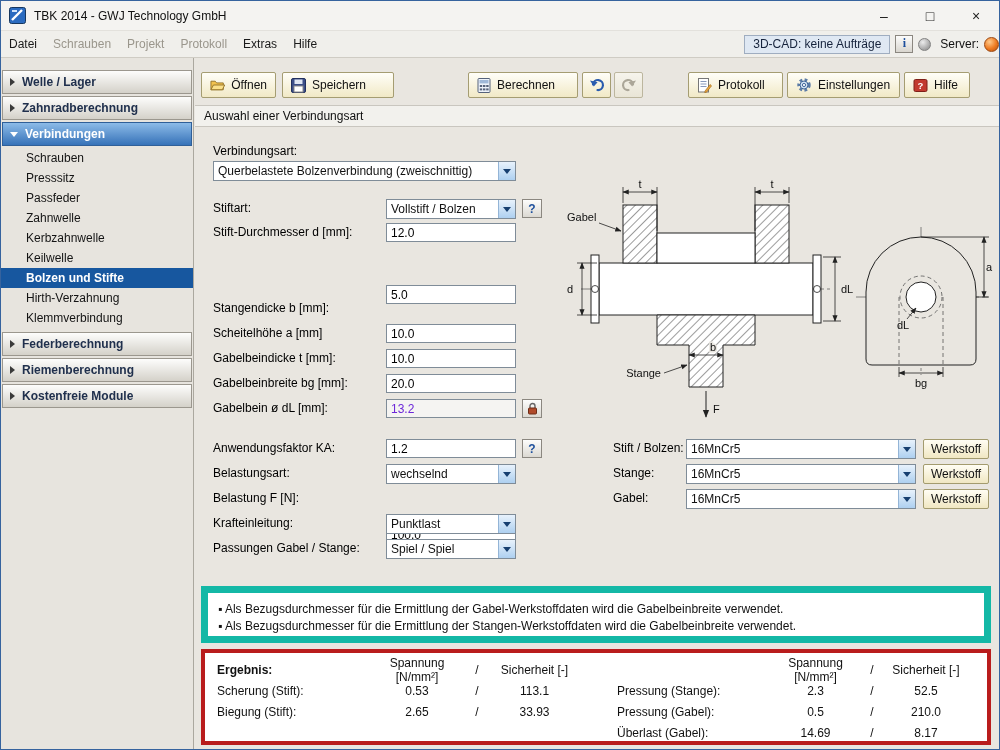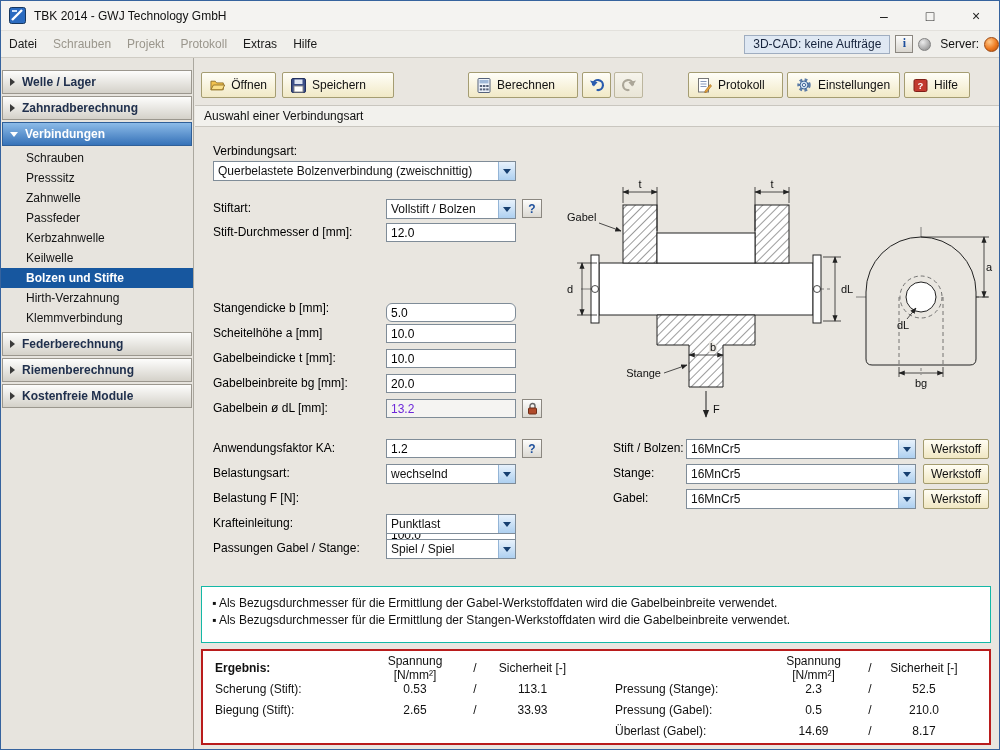--- a/index.html
+++ b/index.html
@@ -45,22 +45,22 @@
   .flabel{position:absolute;height:19px;line-height:19px;white-space:nowrap;color:#000}
   .finput{position:absolute;height:19px;width:130px;border:1px solid #7f8c98;background:#fff;padding:1px 4px;font:12px "Liberation Sans",sans-serif;color:#000}
   .finput:disabled{color:#6d28d9;background:#f5f4f2}
   .combo{position:absolute;height:20px;border:1px solid #7f8c98;background:#fff;display:flex;overflow:hidden}
   .combo .ctext{flex:1;line-height:18px;padding:0 4px;white-space:nowrap;overflow:hidden}
   .combo .carrow{width:17px;background:linear-gradient(#e8f2fc,#aed0f0);border-left:1px solid #93b4d6;display:flex;align-items:center;justify-content:center}
   .combo .carrow i{width:0;height:0;border-left:4px solid transparent;border-right:4px solid transparent;border-top:5px solid #173f70}
   .sq-btn{position:absolute;width:20px;height:19px;border:1px solid #8b8780;background:linear-gradient(#fdfdfc,#dcd9d2);display:flex;align-items:center;justify-content:center;font-weight:bold;color:#1d4f9c}
   .wk-btn{position:absolute;width:66px;height:20px;border:1px solid #a39b6e;border-radius:2px;background:linear-gradient(#fffdf4,#f0e7c2);text-align:center;line-height:18px;color:#111}
 
-  .notes-box{position:absolute;left:6px;top:528px;width:790px;height:57px;background:#fff;border:1px solid #14b8a6;padding:8px 10px;line-height:17px}
-  .results-box{position:absolute;left:6px;top:591px;width:790px;height:96px;background:#fff;border:2px solid #b91c1c}
+  .notes-box{position:absolute;left:6px;top:528px;width:790px;height:57px;background:#fff;border:7px solid #14b8a6;padding:8px 10px;line-height:17px}
+  .results-box{position:absolute;left:6px;top:591px;width:790px;height:96px;background:#fff;border:4px solid #b91c1c}
   .res-half{position:absolute;top:6px;display:grid;grid-auto-rows:21px;align-items:center}
   .res-left{left:12px;grid-template-columns:150px 100px 20px 95px}
   .res-right{left:412px;grid-template-columns:152px 93px 20px 88px}
   .res-title{font-weight:bold}
   .rc{text-align:center}
   .rl{text-align:left;white-space:nowrap}
 
   .drawing{position:absolute;left:366px;top:119px}
   .drawing text{font-family:"Liberation Sans",sans-serif;font-size:11px;fill:#101010}
   .drawing text.halo{paint-order:stroke;stroke:#e9e6e0;stroke-width:3px}
@@ -111,22 +111,22 @@
       <span class="tri-r"></span>
       <span>Zahnradberechnung</span>
     </div>
     <div class="side-header expanded">
       <span class="tri-d"></span>
       <span>Verbindungen</span>
     </div>
     <div class="side-items">
       <div class="side-item">Schrauben</div>
       <div class="side-item">Presssitz</div>
+      <div class="side-item">Passfeder</div>
       <div class="side-item">Zahnwelle</div>
-      <div class="side-item">Passfeder</div>
       <div class="side-item">Kerbzahnwelle</div>
       <div class="side-item">Keilwelle</div>
       <div class="side-item selected">Bolzen und Stifte</div>
       <div class="side-item">Hirth-Verzahnung</div>
       <div class="side-item">Klemmverbindung</div>
     </div>
     <div class="side-header">
       <span class="tri-r"></span>
       <span>Federberechnung</span>
     </div>
@@ -228,21 +228,21 @@
       <span class="carrow">
           <i></i>
         </span>
     </div>
     <div class="sq-btn" style="left:327px;top:141px">?</div>
 
     <div class="flabel" style="left:18px;top:165px">Stift-Durchmesser d [mm]:</div>
     <input class="finput" style="left: 191px; top: 165px;" value="12.0">
 
     <div class="flabel" style="left:18px;top:241px">Stangendicke b [mm]:</div>
-    <input class="finput" style="left: 191px; top: 245px; border-radius: 6px;" value="5.0">
+    <input class="finput" style="left: 191px; top: 227px;" value="5.0">
 
     <div class="flabel" style="left:18px;top:266px">Scheitelhöhe a [mm]</div>
     <input class="finput" style="left: 191px; top: 266px;" value="10.0">
 
     <div class="flabel" style="left:18px;top:291px">Gabelbeindicke t [mm]:</div>
     <input class="finput" style="left: 191px; top: 291px;" value="10.0">
 
     <div class="flabel" style="left:18px;top:316px">Gabelbeinbreite bg [mm]:</div>
     <input class="finput" style="left: 191px; top: 316px;" value="20.0">
 

